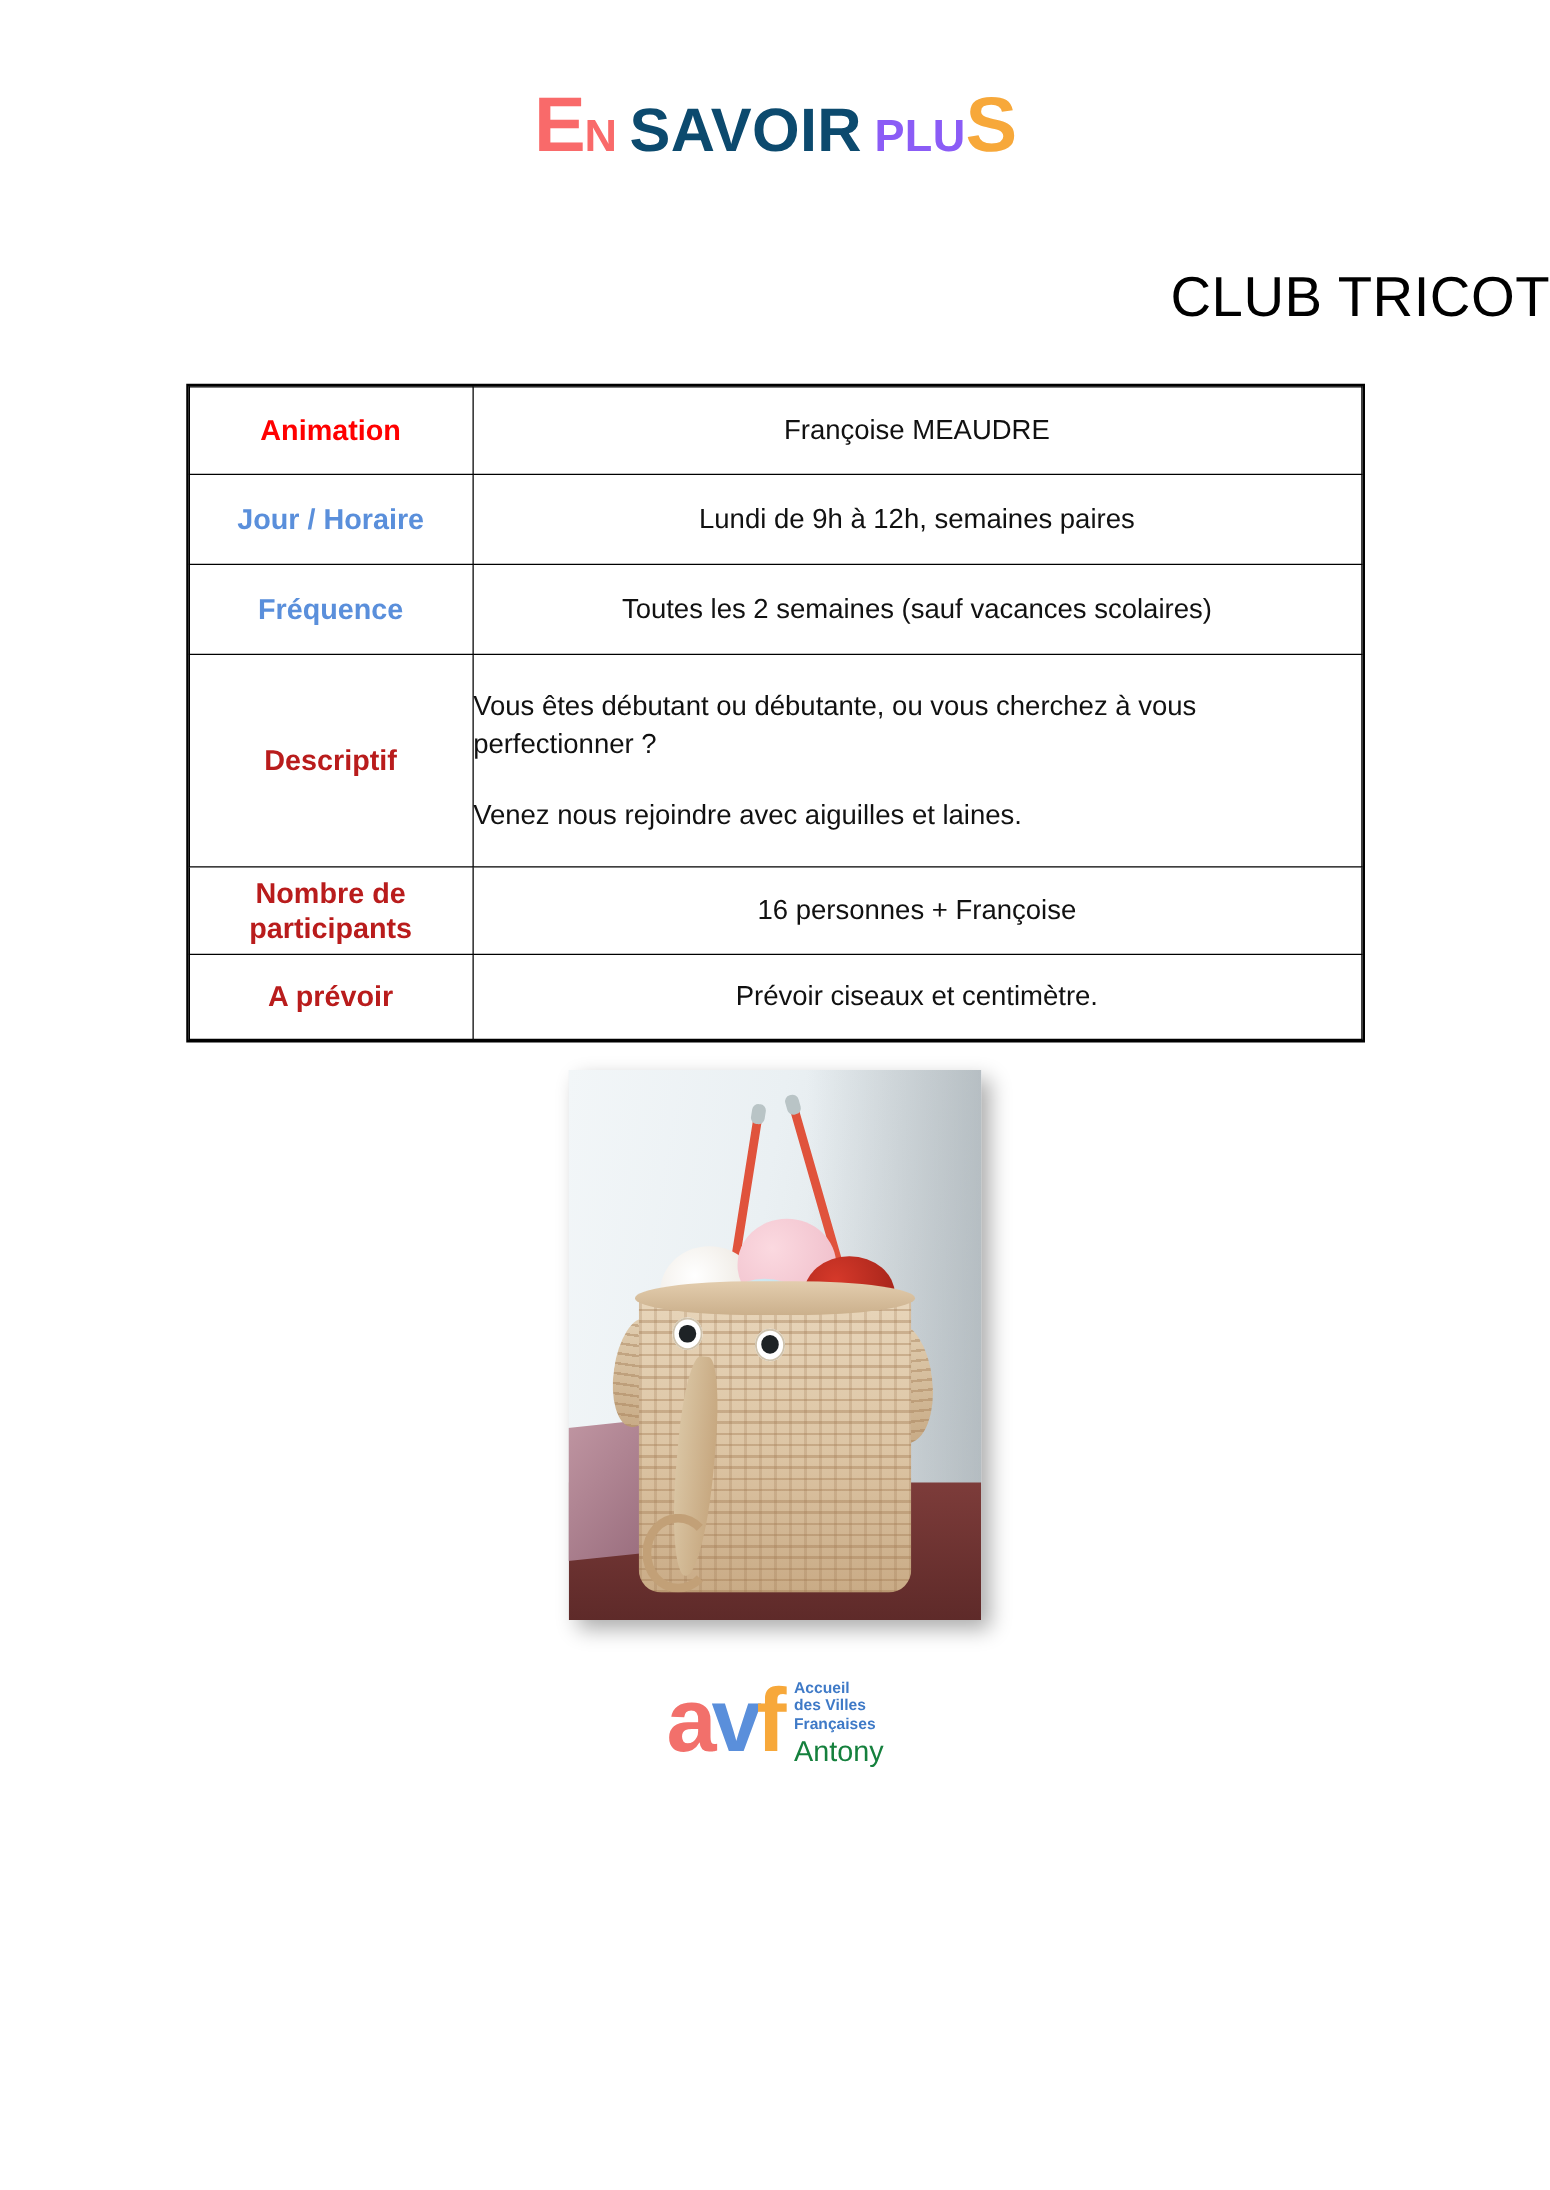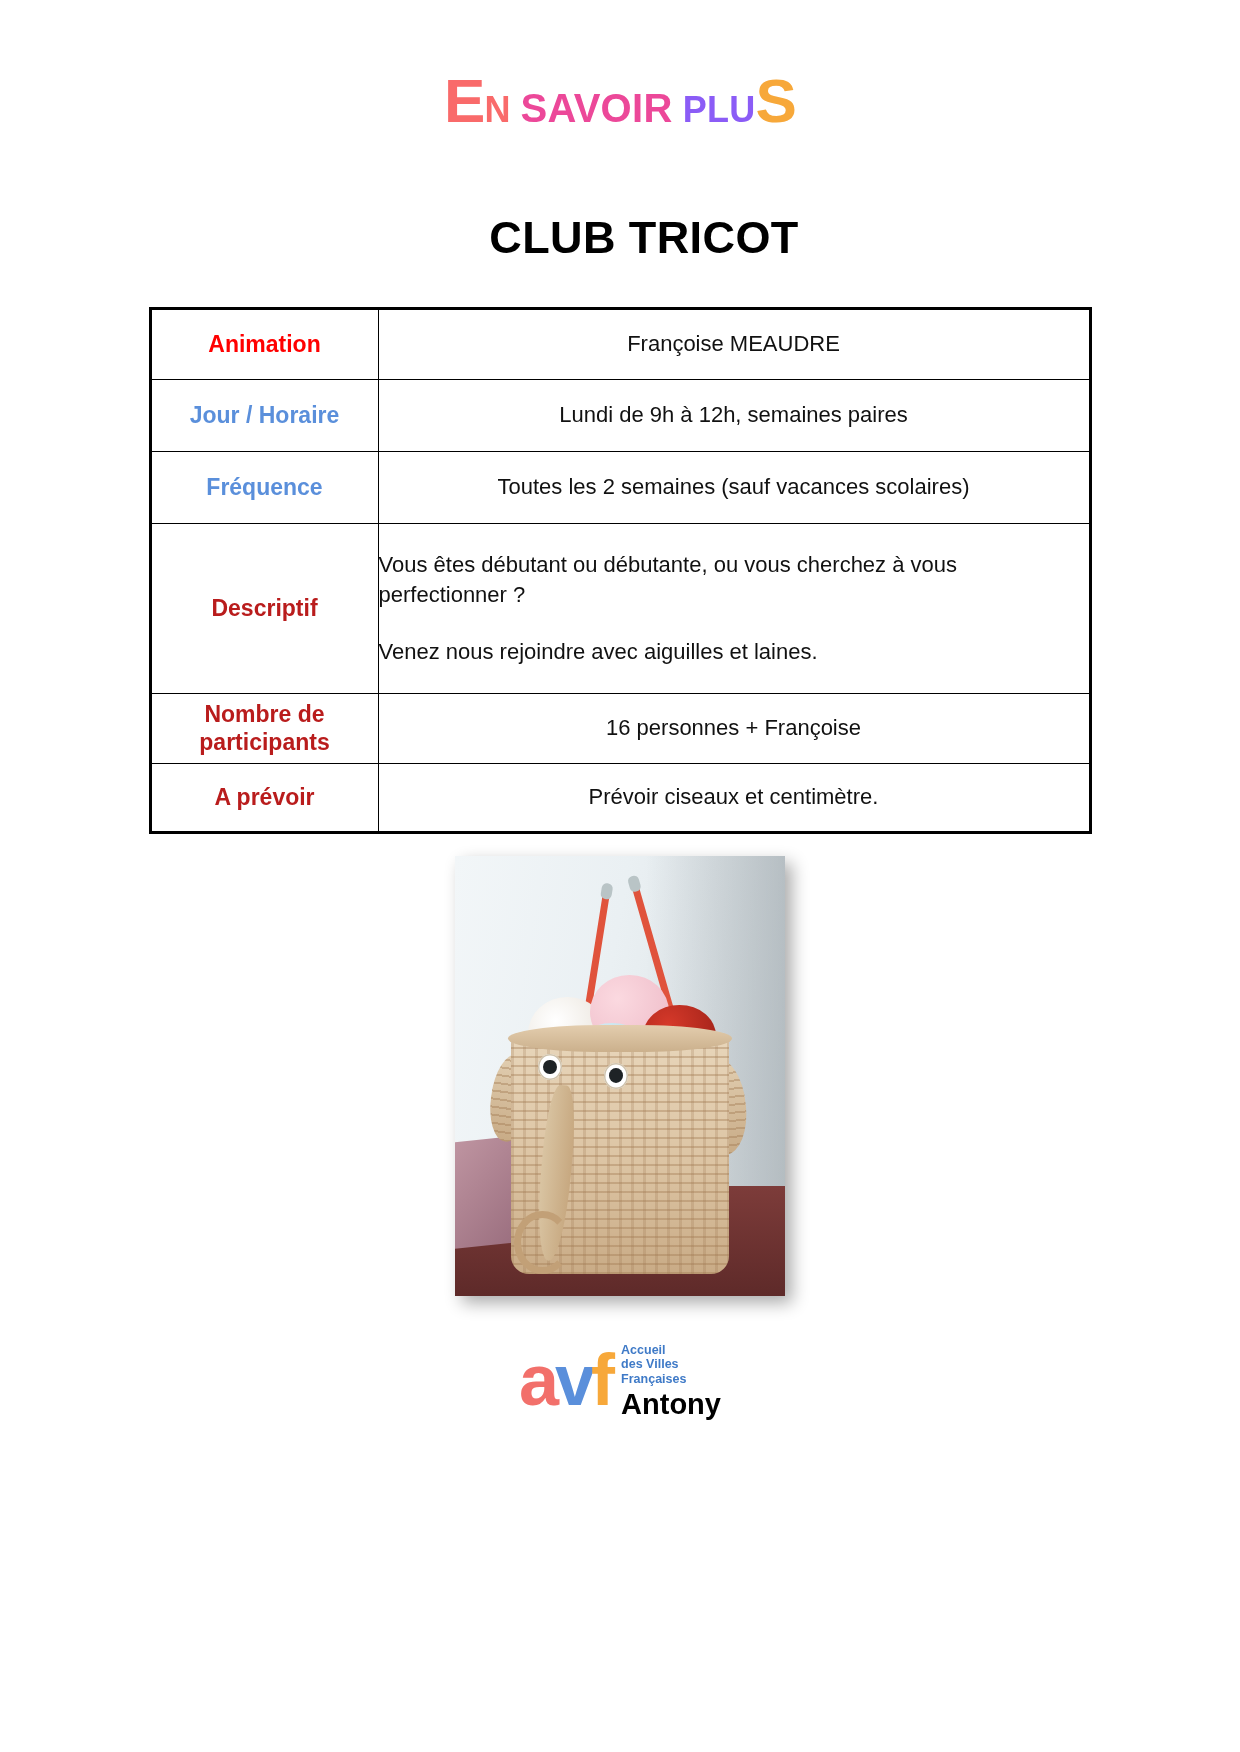--- a/index.html
+++ b/index.html
@@ -38,46 +38,46 @@
   }
   .logo-n {
     font-size: 36px;
     font-weight: 700;
     color: #f96a6a;
     line-height: 0.82;
     letter-spacing: 0px;
   }
   .logo-space { width: 10px; display:inline-block; }
   .logo-savoir {
-    font-size: 40px;
-    font-weight: 700;
-    color: #ec4899;
+    font-size: 49px;
+    font-weight: 700;
+    color: #0c4a6e;
     line-height: 0.82;
     letter-spacing: 0.3px;
   }
   .logo-plu {
     font-size: 36px;
     font-weight: 700;
     color: #8b5cf6;
     line-height: 0.82;
     letter-spacing: 0.3px;
   }
   .logo-s {
     font-size: 62px;
     font-weight: 700;
     color: #f7a83a;
     line-height: 0.82;
     letter-spacing: -1px;
   }
 
   
   .page-title {
-    text-align: center;
+    text-align: right;
     font-size: 45px;
-    font-weight: 700;
+    font-weight: 400;
     letter-spacing: 0.4px;
     color: #000000;
     margin-top: 85px;
     margin-left: 48px;
   }
 
   
   .table-wrap {
     margin: 43px auto 16px auto;
     width: 943px;
@@ -250,23 +250,23 @@
   .avf-v { color:#5a8fdb; }
   .avf-f { color:#f7a83a; }
   .avf-text { margin-left: 10px; }
   .avf-sub {
     color:#3f7ac7;
     font-size: 12.5px;
     font-weight: 700;
     line-height: 1.16;
   }
   .avf-city {
-    color:#000000;
-    font-size: 29px;
-    font-weight: 700;
+    color:#15803d;
+    font-size: 23px;
+    font-weight: 400;
     line-height: 1;
     margin-top: 4px;
   }
 </style>
 </head>
 <body>
 
 <div class="header-logo">
   <div class="logo-wrap">
     <span class="logo-e">E</span>

